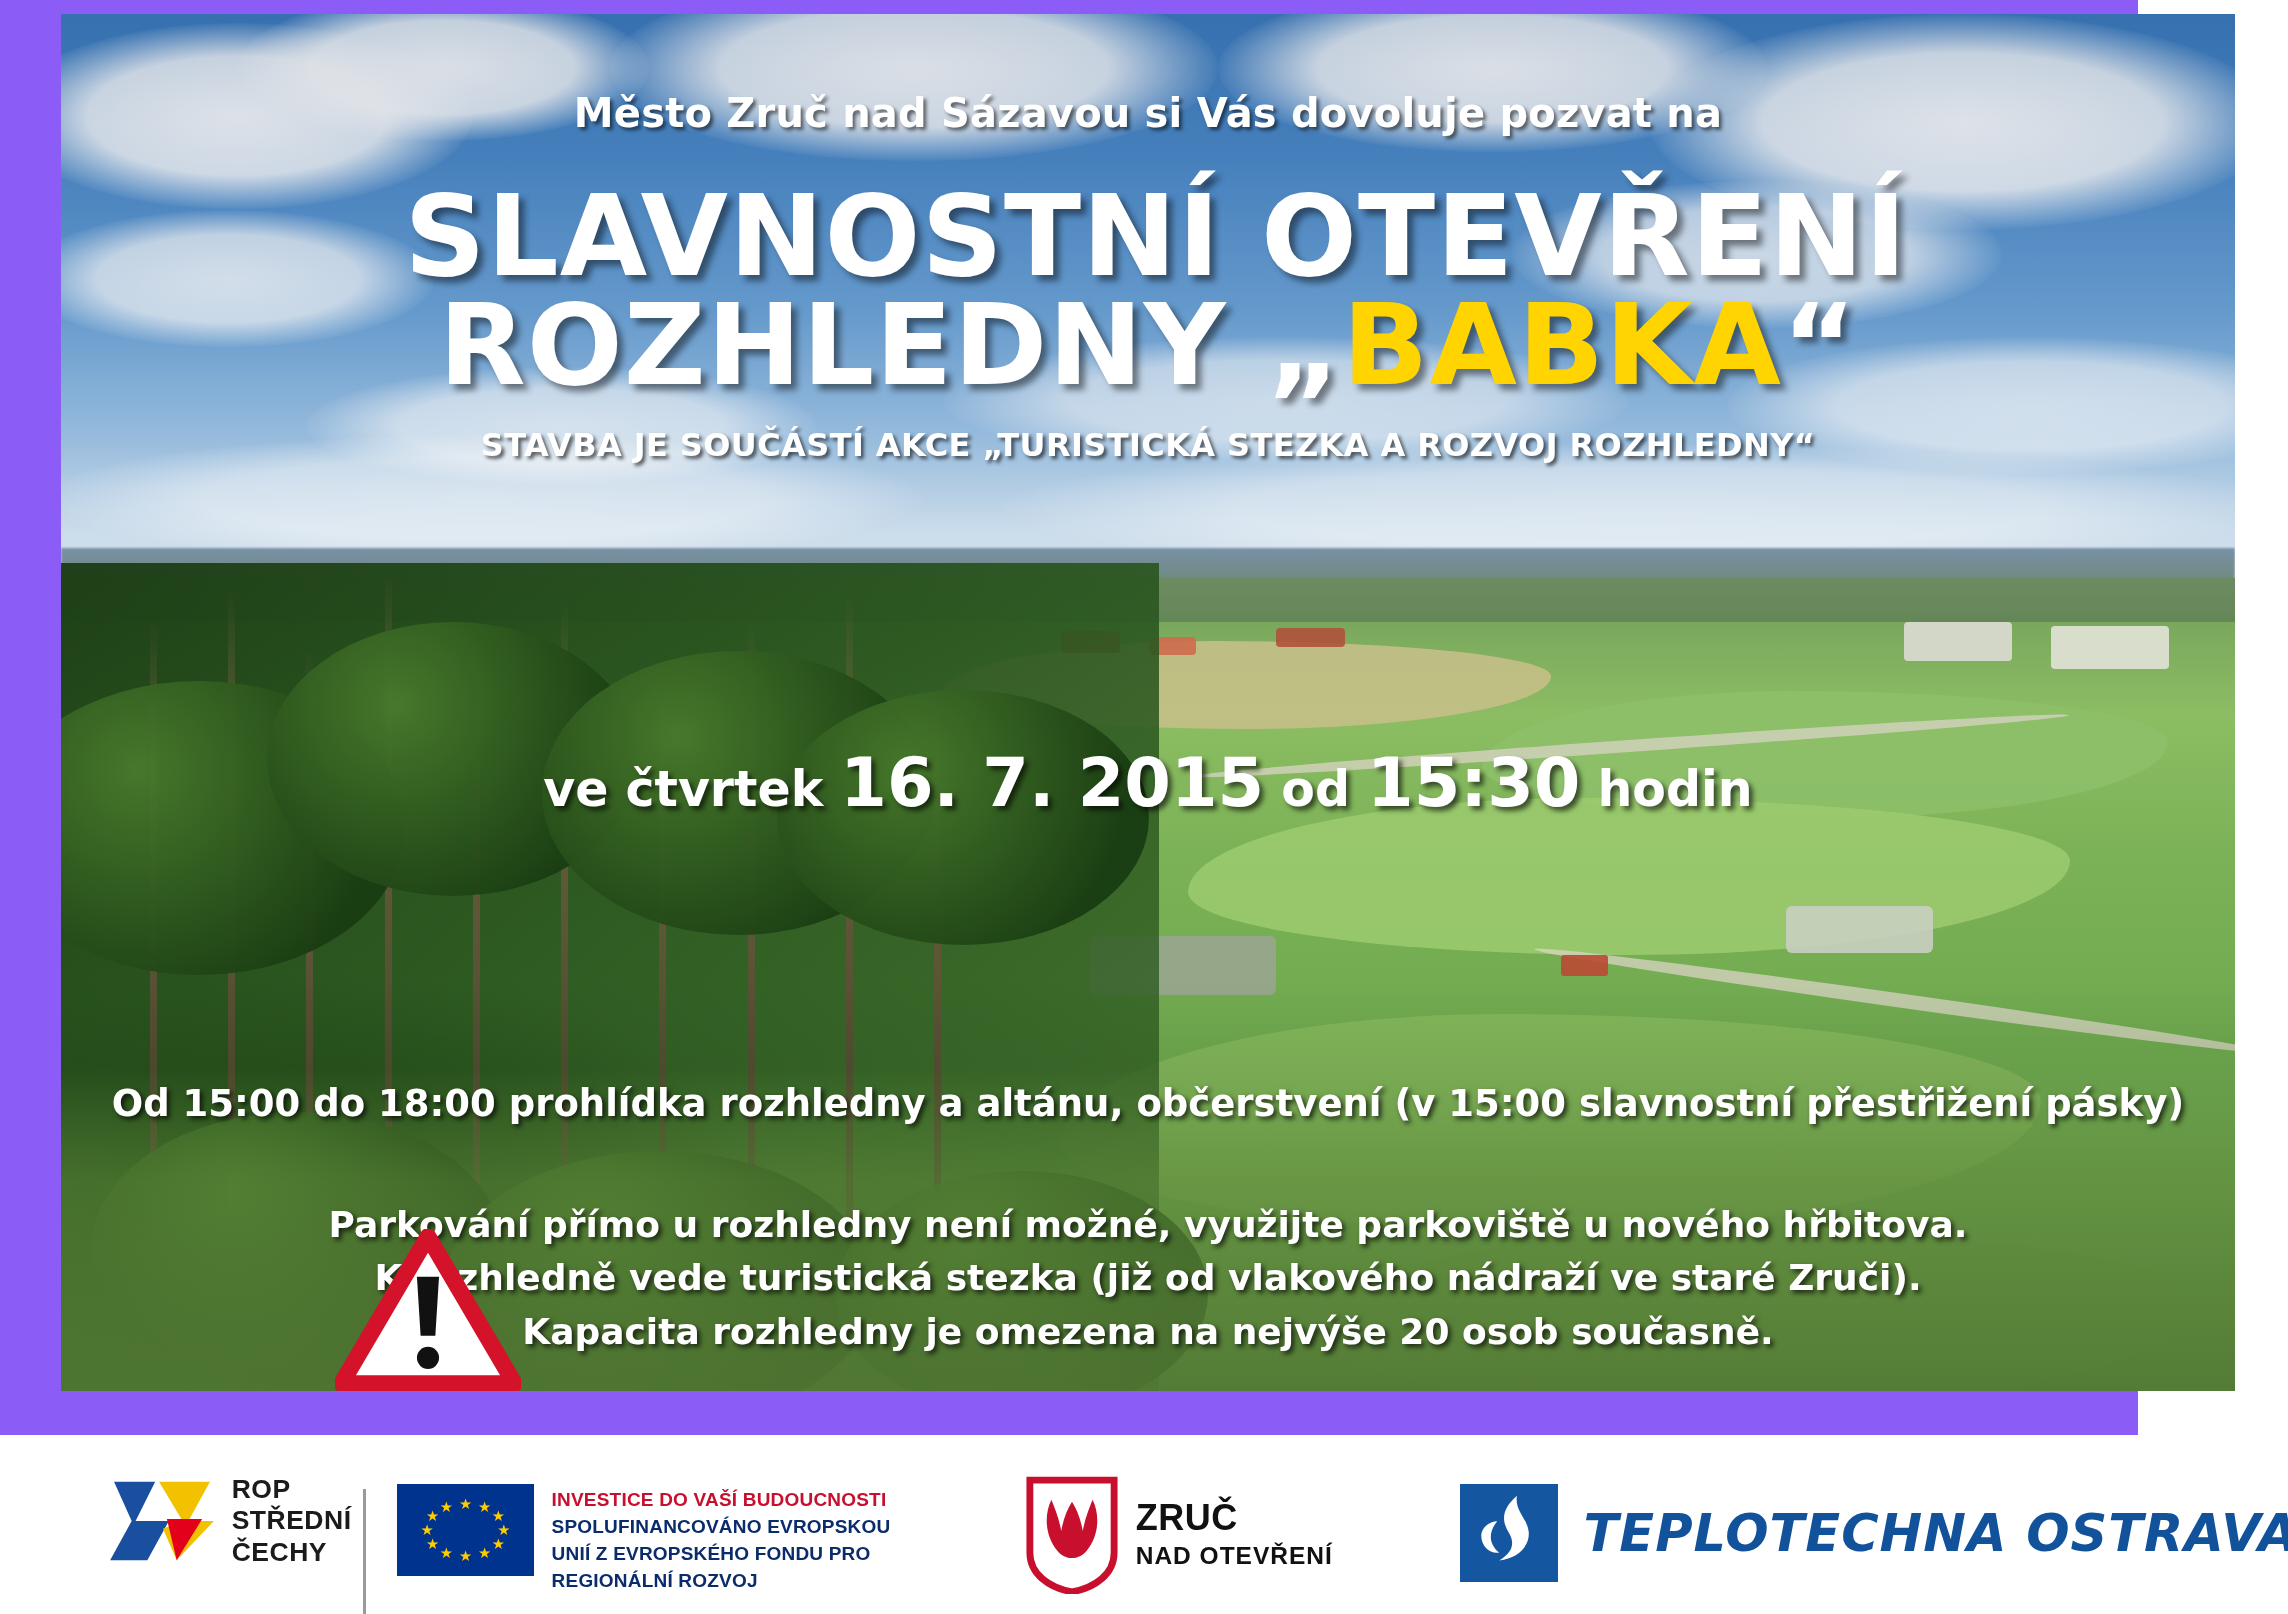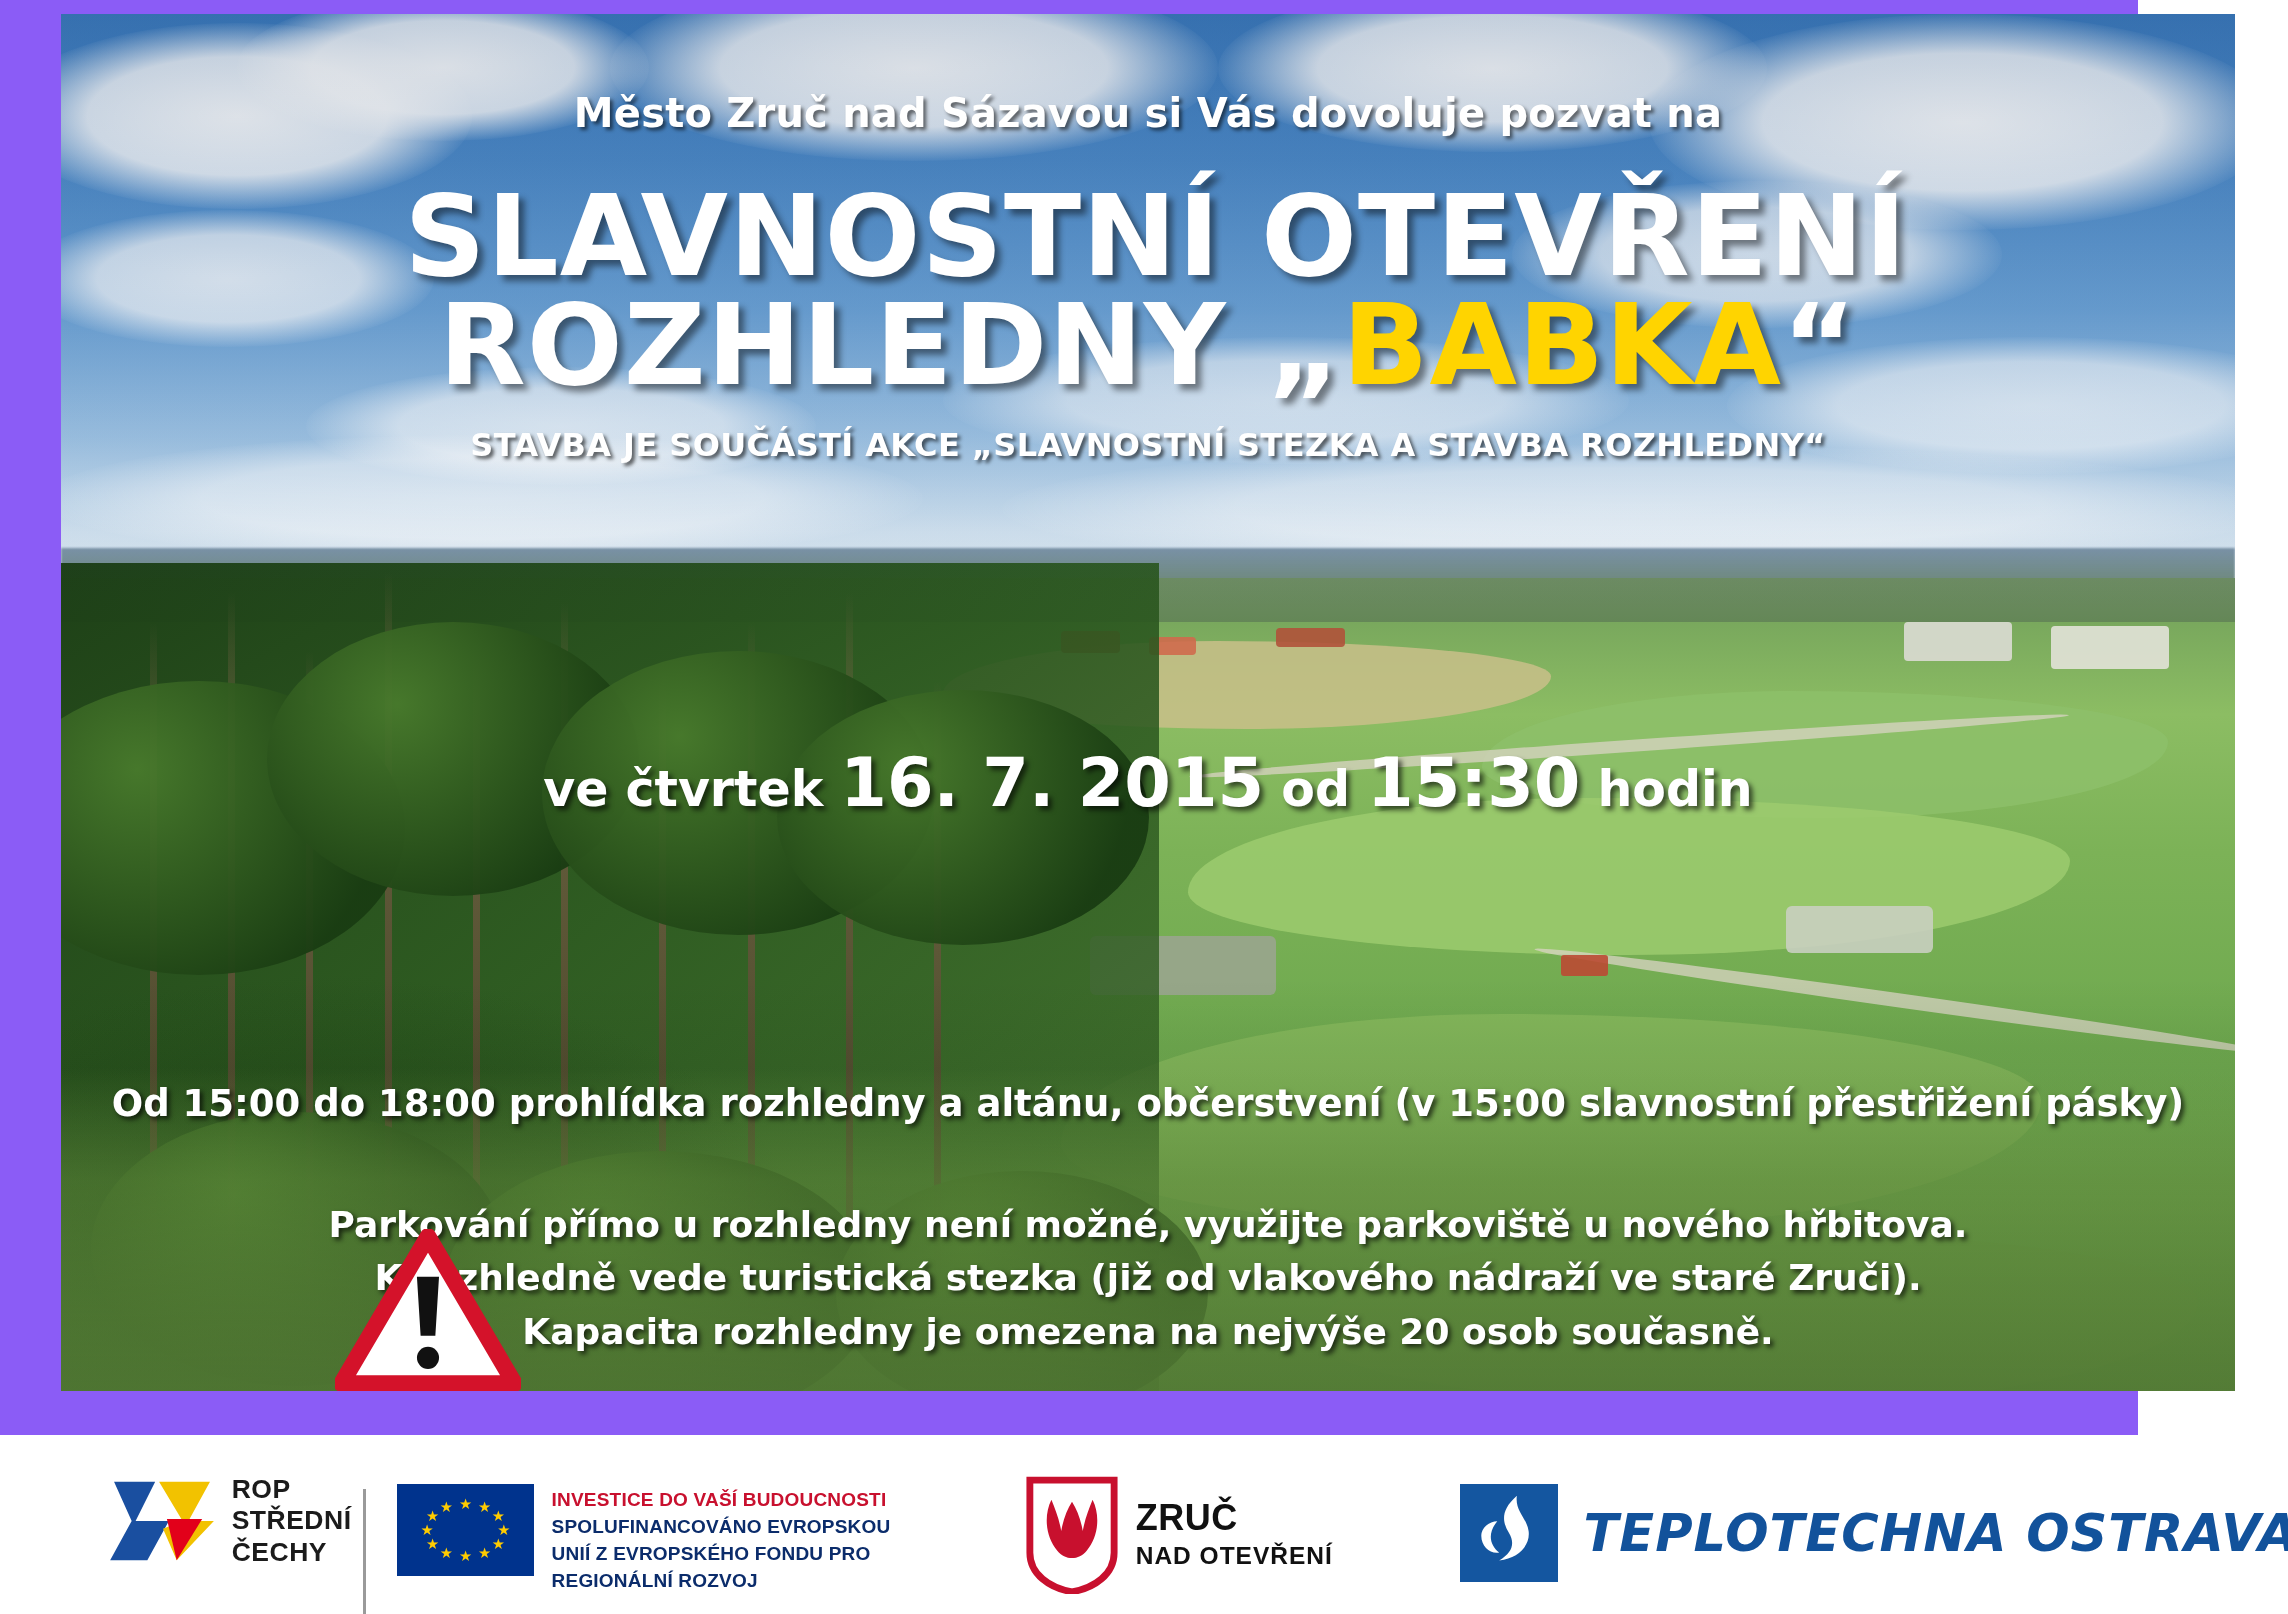--- a/index.html
+++ b/index.html
@@ -436,21 +436,21 @@
 
       <div class="invite-line">Město Zruč nad Sázavou si Vás dovoluje pozvat na</div>
 
       <div class="headline headline-1">SLAVNOSTNÍ OTEVŘENÍ</div>
 
       <div class="headline headline-2">
         <span>ROZHLEDNY</span>
         <span class="quote-mark">„</span><span class="babka">BABKA</span><span class="quote-mark">“</span>
       </div>
 
-      <div class="subline">STAVBA JE SOUČÁSTÍ AKCE „SLAVNOSTNÍ STEZKA A STAVBA ROZHLEDNY“</div>
+      <div class="subline">STAVBA JE SOUČÁSTÍ AKCE „TURISTICKÁ STEZKA A ROZVOJ ROZHLEDNY“</div>
 
       <div class="datetime">
         <span>ve čtvrtek</span>
         <span class="big">16. 7. 2015</span>
         <span>od</span>
         <span class="big">15:30</span>
         <span>hodin</span>
       </div>
 
       <div class="hours-line">Od 15:00 do 18:00 prohlídka rozhledny a altánu, občerstvení (v 15:00 slavnostní přestřižení pásky)</div>

